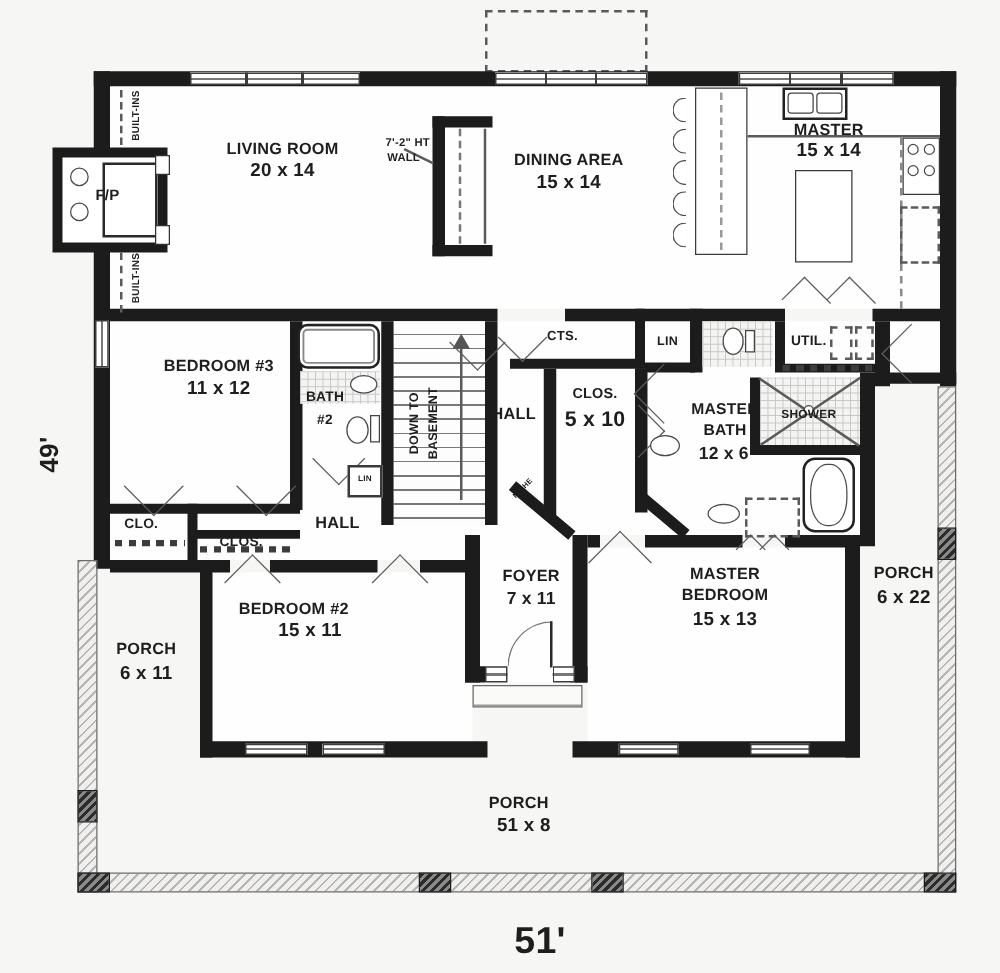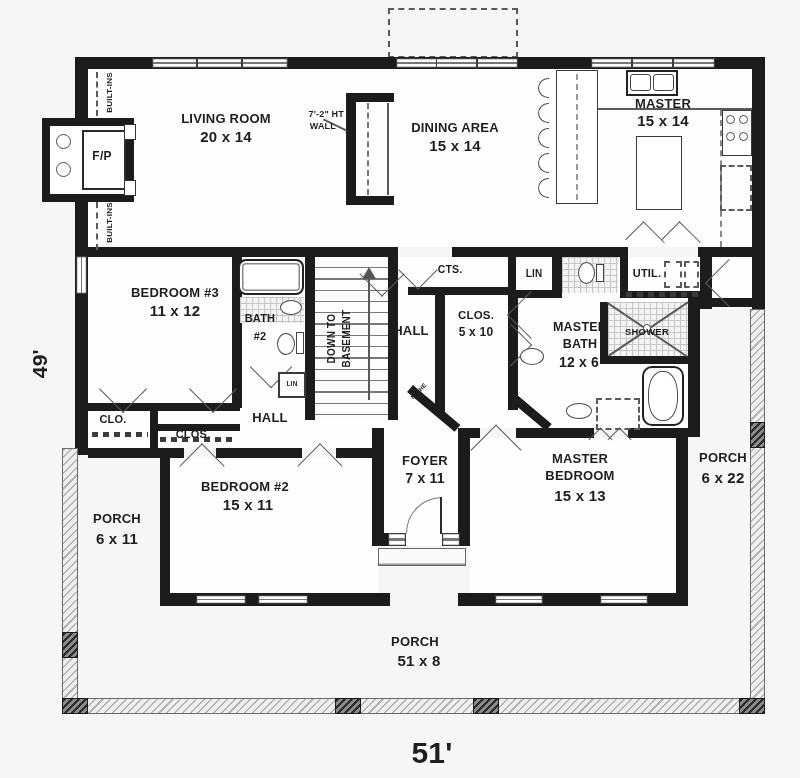--- a/index.html
+++ b/index.html
@@ -118,21 +118,21 @@
   <div class="post" style="left:739px;top:698px;width:26px;height:16px"></div>
   <div class="post" style="left:750px;top:422px;width:15px;height:26px"></div>
 
   <div class="w" style="left:42px;top:118px;width:92px;height:84px"></div>
   <div style="left:50px;top:126px;width:76px;height:68px;background:#fff"></div>
   <div class="oval" style="left:56px;top:134px;width:15px;height:15px"></div>
   <div class="oval" style="left:56px;top:162px;width:15px;height:15px"></div>
   <div style="left:82px;top:130px;width:44px;height:60px;background:#fff;border:2px solid #2a2a2a"></div>
   <div style="left:124px;top:124px;width:12px;height:16px;background:#fff;border:1px solid #333"></div>
   <div style="left:124px;top:180px;width:12px;height:16px;background:#fff;border:1px solid #333"></div>
-  <div class="lbl" style="left:84px;top:150px;width:36px;font-size:12px">F/P</div>
+  <div class="lbl" style="left:68px;top:150px;width:36px;font-size:12px">F/P</div>
 
   <div style="left:96px;top:72px;width:0;height:44px;border-left:2px dashed #5a5a5a"></div>
   <div style="left:96px;top:202px;width:0;height:48px;border-left:2px dashed #5a5a5a"></div>
   <div class="lbl vt" style="left:75px;top:88px;width:70px;font-size:8px">BUILT-INS</div>
   <div class="lbl vt" style="left:75px;top:218px;width:70px;font-size:8px">BUILT-INS</div>
 
   <div class="w" style="left:346px;top:93px;width:10px;height:112px"></div>
   <div class="w" style="left:346px;top:93px;width:48px;height:9px"></div>
   <div class="w" style="left:346px;top:196px;width:48px;height:9px"></div>
   <div style="left:367px;top:103px;width:0;height:92px;border-left:2px dashed #777"></div>
@@ -192,21 +192,21 @@
   <div style="left:362px;top:267px;width:0;height:0;border-left:7px solid transparent;border-right:7px solid transparent;border-bottom:12px solid #555"></div>
   <div class="lbl vt" style="left:277px;top:333px;width:110px;font-size:10px;background:transparent">DOWN TO</div>
   <div class="lbl vt" style="left:292px;top:333px;width:110px;font-size:10px">BASEMENT</div>
 
   <div class="lbl" style="left:386px;top:324px;width:50px;font-size:13px">HALL</div>
   <div class="peak" style="left:366px;top:258px;width:32px;height:32px;transform:rotate(225deg)"></div>
   <div class="peak" style="left:404px;top:256px;width:28px;height:28px;transform:rotate(225deg)"></div>
   <div class="lbl" style="left:428px;top:264px;width:44px;font-size:10.5px">CTS.</div>
   <div class="lbl" style="left:516px;top:268px;width:36px;font-size:10px">LIN</div>
   <div class="lbl" style="left:448px;top:309px;width:56px;font-size:11.5px">CLOS.</div>
-  <div class="lbl" style="left:446px;top:326px;width:60px;font-size:12px">5 x 10</div>
+  <div class="lbl" style="left:446px;top:326px;width:60px;font-size:17px">5 x 10</div>
   <div class="peak" style="left:496px;top:330px;width:30px;height:30px;transform:rotate(135deg)"></div>
   <div class="lbl" style="left:402px;top:388px;width:34px;font-size:6px;transform:rotate(-46deg)">NICHE</div>
 
   <div class="tile" style="left:562px;top:257px;width:56px;height:36px"></div>
   <div class="oval" style="left:578px;top:262px;width:17px;height:22px"></div>
   <div style="left:596px;top:264px;width:8px;height:18px;background:#fff;border:1.5px solid #444"></div>
   <div class="lbl" style="left:542px;top:320px;width:76px;font-size:12.5px">MASTER</div>
   <div class="lbl" style="left:550px;top:337px;width:60px;font-size:12.5px">BATH</div>
   <div class="lbl" style="left:546px;top:355px;width:66px;font-size:14px">12 x 6</div>
   <div class="oval" style="left:520px;top:348px;width:24px;height:17px"></div>
@@ -233,21 +233,21 @@
   <div class="peak" style="left:712px;top:266px;width:34px;height:34px;transform:rotate(-45deg)"></div>
 
   <div class="rod" style="left:92px;top:432px;width:56px;height:5px"></div>
   <div class="rod" style="left:160px;top:437px;width:72px;height:5px"></div>
   <div class="lbl" style="left:92px;top:413px;width:42px;font-size:11px">CLO.</div>
   <div class="lbl" style="left:168px;top:428px;width:50px;font-size:11px">CLOS.</div>
   <div class="lbl" style="left:244px;top:411px;width:52px;font-size:13px">HALL</div>
 
   <div class="peak" style="left:186px;top:450px;width:32px;height:32px;transform:rotate(45deg)"></div>
   <div class="peak" style="left:304px;top:450px;width:32px;height:32px;transform:rotate(45deg)"></div>
-  <div class="lbl" style="left:185px;top:480px;width:120px;font-size:13px">BEDROOM #2</div>
+  <div class="lbl" style="left:175px;top:480px;width:120px;font-size:13px">BEDROOM #2</div>
   <div class="lbl" style="left:210px;top:497px;width:76px;font-size:15px">15 x 11</div>
 
   <div class="lbl" style="left:394px;top:454px;width:62px;font-size:13px">FOYER</div>
   <div class="lbl" style="left:396px;top:471px;width:58px;font-size:14px">7 x 11</div>
   <div style="left:406px;top:497px;width:36px;height:36px;border-top:1.5px solid #777;border-left:1.5px solid #777;border-radius:100% 0 0 0"></div>
   <div style="left:440px;top:497px;width:2px;height:37px;background:#2a2a2a"></div>
   <div style="left:378px;top:548px;width:88px;height:18px;border:1.5px solid #666;background:#fafaf9;box-shadow:inset 0 -6px 0 -4.5px #999"></div>
 
   <div class="peak" style="left:478px;top:432px;width:36px;height:36px;transform:rotate(45deg)"></div>
   <div class="peak" style="left:592px;top:431px;width:17px;height:17px;transform:rotate(45deg)"></div>

